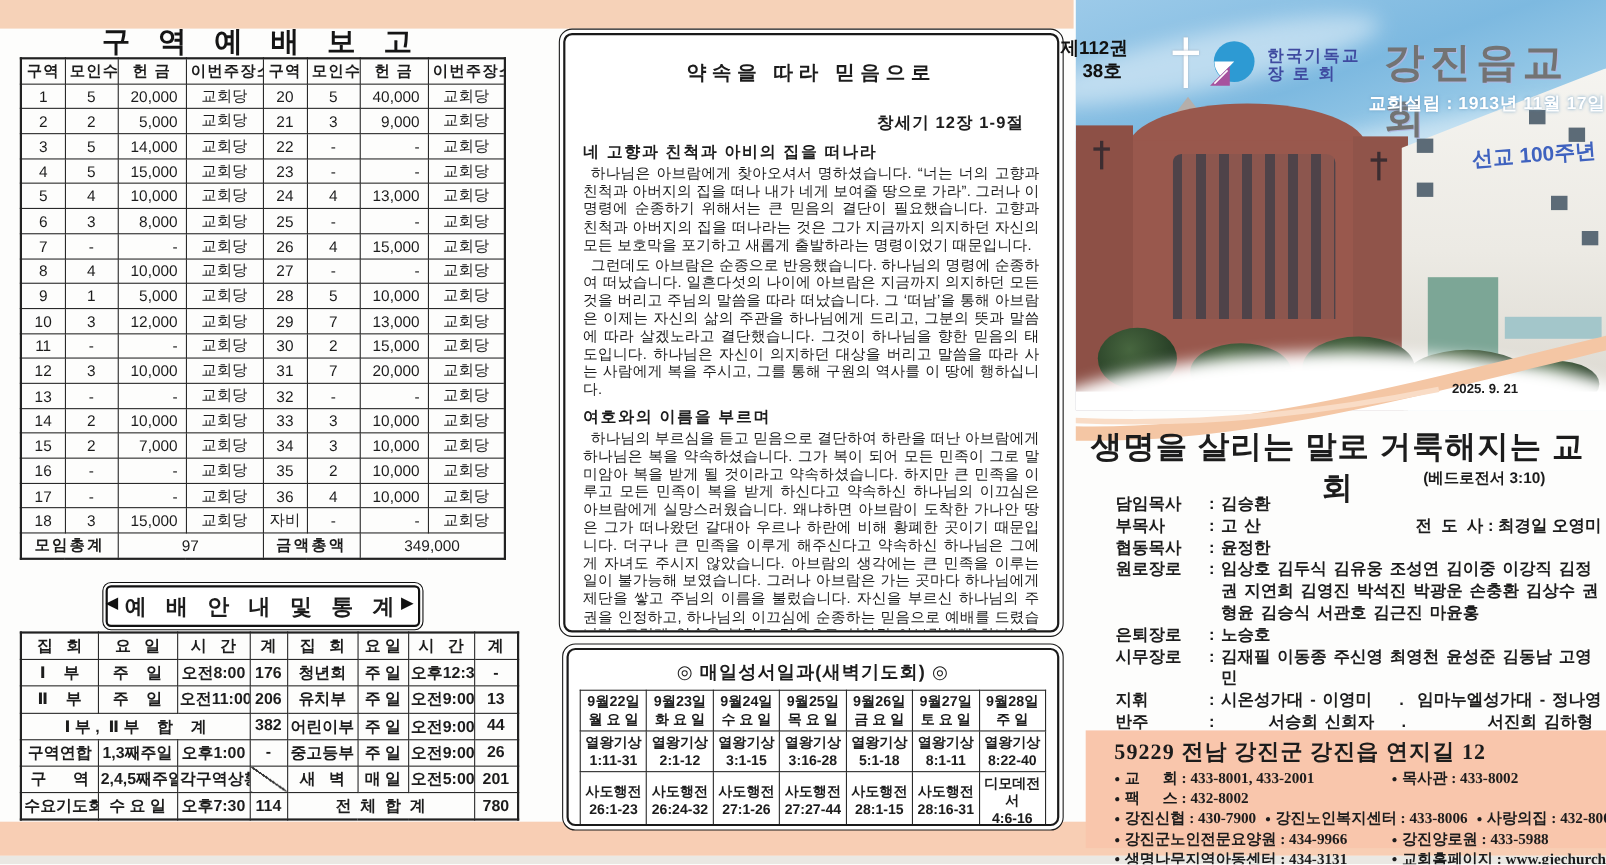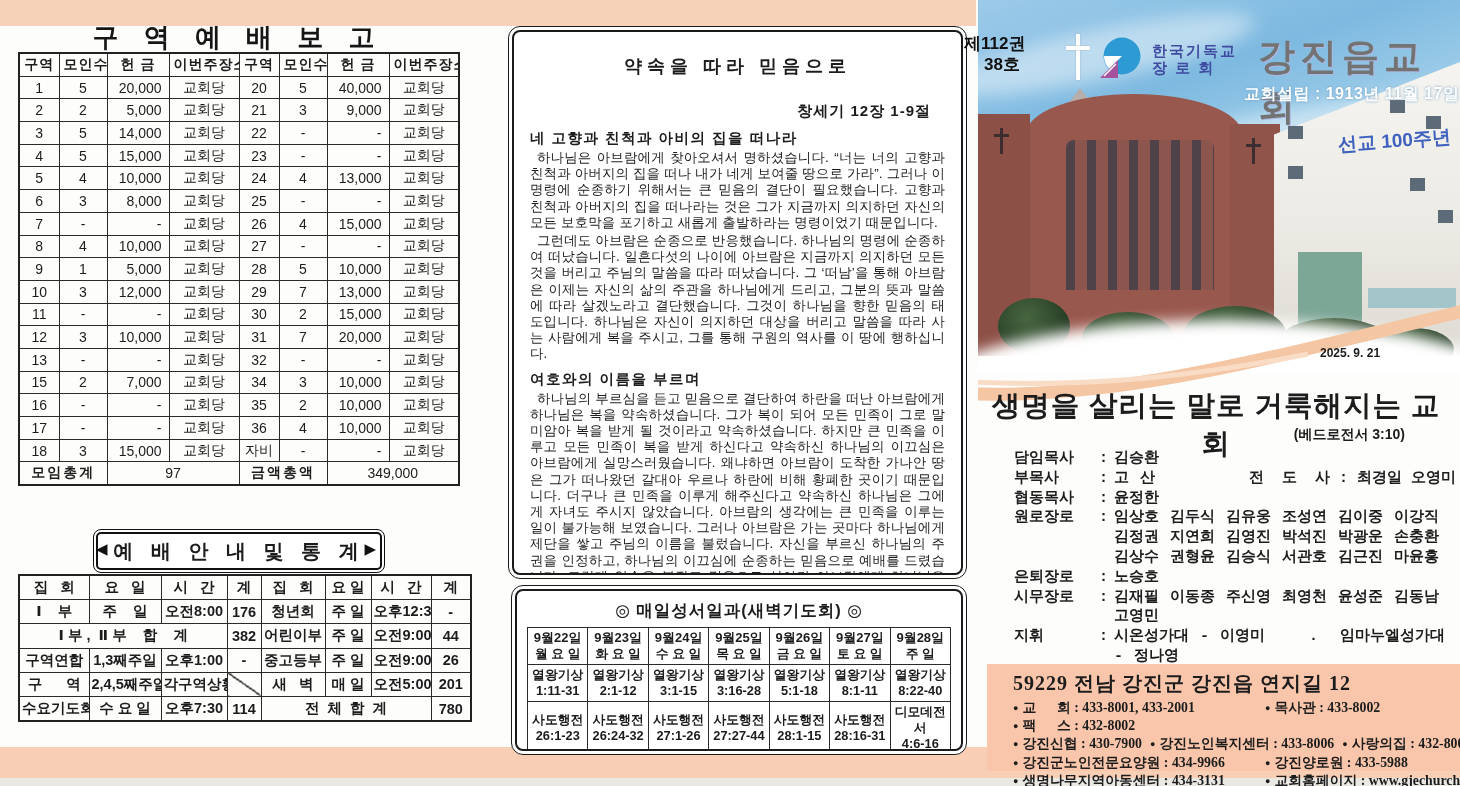--- a/index.html
+++ b/index.html
@@ -91,21 +91,21 @@
   .established{left:1244px;top:84px;font-size:16px;font-weight:800;color:#ffffff;letter-spacing:0.5px;
          z-index:5;text-shadow:0 0 3px #6d9ec4;}
   .photo-banner{left:1338px;top:128px;font-size:19px;font-weight:800;color:#3f62bf;transform:rotate(-4deg);z-index:5;}
 
   .swoosh{left:978px;top:296px;width:482px;height:108px;z-index:4;pointer-events:none;}
   .date{left:1320px;top:346px;font-size:12px;font-weight:800;z-index:6;}
   .slogan{left:985px;top:387px;width:462px;text-align:center;font-size:28.5px;font-weight:700;
           letter-spacing:1px;z-index:6;}
   .slogan-ref{left:985px;top:426px;width:420px;text-align:right;font-size:14px;font-weight:800;z-index:6;}
 
-  .staff{left:1014px;top:449px;width:442px;font-size:15px;line-height:19.8px;font-weight:600;font-family:Liberation Mono, monospace;}
+  .staff{left:1014px;top:449px;width:442px;font-size:15px;line-height:19.8px;font-weight:600;}
   .staff-row{display:flex;align-items:flex-start;}
   .staff-row .role{display:inline-block;width:80px;text-align:justify;text-align-last:justify;flex:0 0 80px;}
   .staff-row .colon{margin:0 6px 0 5px;flex:0 0 auto;}
   .staff-row .val{white-space:pre-wrap;flex:1 1 auto;word-spacing:2px;}
   .staff-row .extra{white-space:pre;margin-left:52px;flex:0 0 auto;}
 
   .contact{left:987px;top:664px;width:473px;height:107px;background:#f9c6ac;z-index:2;
            padding:6px 6px 0 26px;box-sizing:border-box;font-family:"Liberation Serif","DejaVu Serif",serif;}
   .contact-address{font-size:20px;font-weight:700;letter-spacing:1px;margin-bottom:2px;}
   .contact-line{display:flex;font-size:13.8px;line-height:18.2px;font-weight:600;}
@@ -270,20 +270,30 @@
           <td>13</td>
           <td>-</td>
           <td class="num">-</td>
           <td>교회당</td>
           <td>32</td>
           <td>-</td>
           <td class="num">-</td>
           <td>교회당</td>
         </tr>
         <tr>
+          <td>14</td>
+          <td>2</td>
+          <td class="num">10,000</td>
+          <td>교회당</td>
+          <td>33</td>
+          <td>3</td>
+          <td class="num">10,000</td>
+          <td>교회당</td>
+        </tr>
+        <tr>
           <td>15</td>
           <td>2</td>
           <td class="num">7,000</td>
           <td>교회당</td>
           <td>34</td>
           <td>3</td>
           <td class="num">10,000</td>
           <td>교회당</td>
         </tr>
         <tr>
@@ -354,20 +364,30 @@
         </tr>
         <tr>
           <td>Ⅰ    부</td>
           <td>주    일</td>
           <td>오전8:00</td>
           <td>176</td>
           <td>청년회</td>
           <td>주 일</td>
           <td>오후12:30</td>
           <td>-</td>
+        </tr>
+        <tr>
+          <td>Ⅱ    부</td>
+          <td>주    일</td>
+          <td>오전11:00</td>
+          <td>206</td>
+          <td>유치부</td>
+          <td>주 일</td>
+          <td>오전9:00</td>
+          <td>13</td>
         </tr>
         <tr>
           <td colspan="3">Ⅰ 부 ,  Ⅱ 부    합    계</td>
           <td>382</td>
           <td>어린이부</td>
           <td>주 일</td>
           <td>오전9:00</td>
           <td>44</td>
         </tr>
         <tr>

